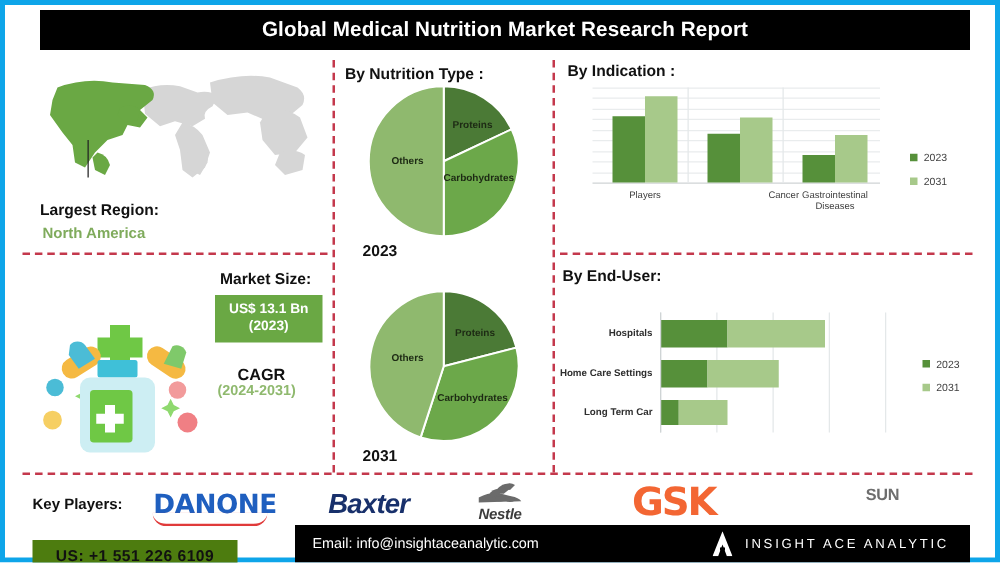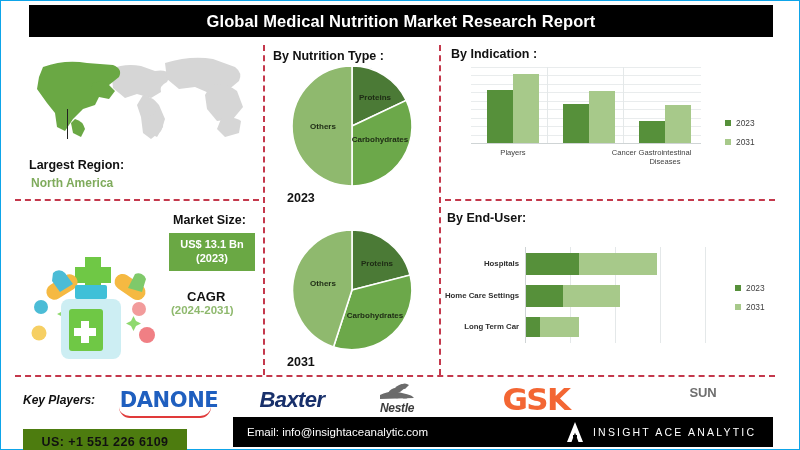--- a/index.html
+++ b/index.html
@@ -6,21 +6,21 @@
   body{
     width:800px;height:450px;
     background:#ffffff;
     font-family:"Liberation Sans", sans-serif;
     overflow:hidden;
   }
   #infographic{
     position:relative;
     width:800px;height:450px;
     box-sizing:border-box;
-    border:1px solid #0ea5e9;
+    border:4px solid #0ea5e9;
     background:#ffffff;
   }
 
   
   .header-bar{
     position:absolute;left:28px;top:4px;width:744px;height:32px;
     background:#000000;
     display:flex;align-items:center;justify-content:center;
   }
   .header-title{
@@ -79,21 +79,21 @@
   .legend-row{display:flex;align-items:center;margin-bottom:9px;}
   .legend-swatch{width:6px;height:6px;margin-right:5px;display:inline-block;}
 
   .hbar-label{
     position:absolute;font-size:7.8px;font-weight:bold;color:#2f2f2f;
     text-align:right;line-height:1.25;transform:translateY(-50%);
   }
   .hbar{position:absolute;height:100%;}
 
   
-  .key-players{position:absolute;left:22px;top:392px;font-size:12px;font-weight:bold;color:#111;font-style:italic;}
+  .key-players{position:absolute;left:22px;top:392px;font-size:12px;font-weight:bold;color:#111;}
   .logo{position:absolute;display:flex;align-items:center;justify-content:center;}
   .logo-danone{left:108px;top:386px;width:120px;height:26px;
     color:#1f5fbf;font-size:21px;font-weight:bold;letter-spacing:-.4px;font-family:"DejaVu Sans",sans-serif;}
   .danone-smile{position:absolute;left:118px;top:406px;width:92px;height:9px;
     border-bottom:2.2px solid #e03a3a;border-radius:0 0 46px 46px;}
   .logo-baxter{left:236px;top:386px;width:110px;height:26px;
     color:#18306b;font-size:22px;font-weight:bold;font-style:italic;letter-spacing:-.6px;}
   .logo-nestle{left:358px;top:380px;width:76px;height:34px;flex-direction:column;}
   .nest-bird{width:46px;height:18px;}
   .nestle-word{font-size:12px;font-weight:bold;color:#3c3c3c;font-style:italic;letter-spacing:-.3px;margin-top:1px;}

